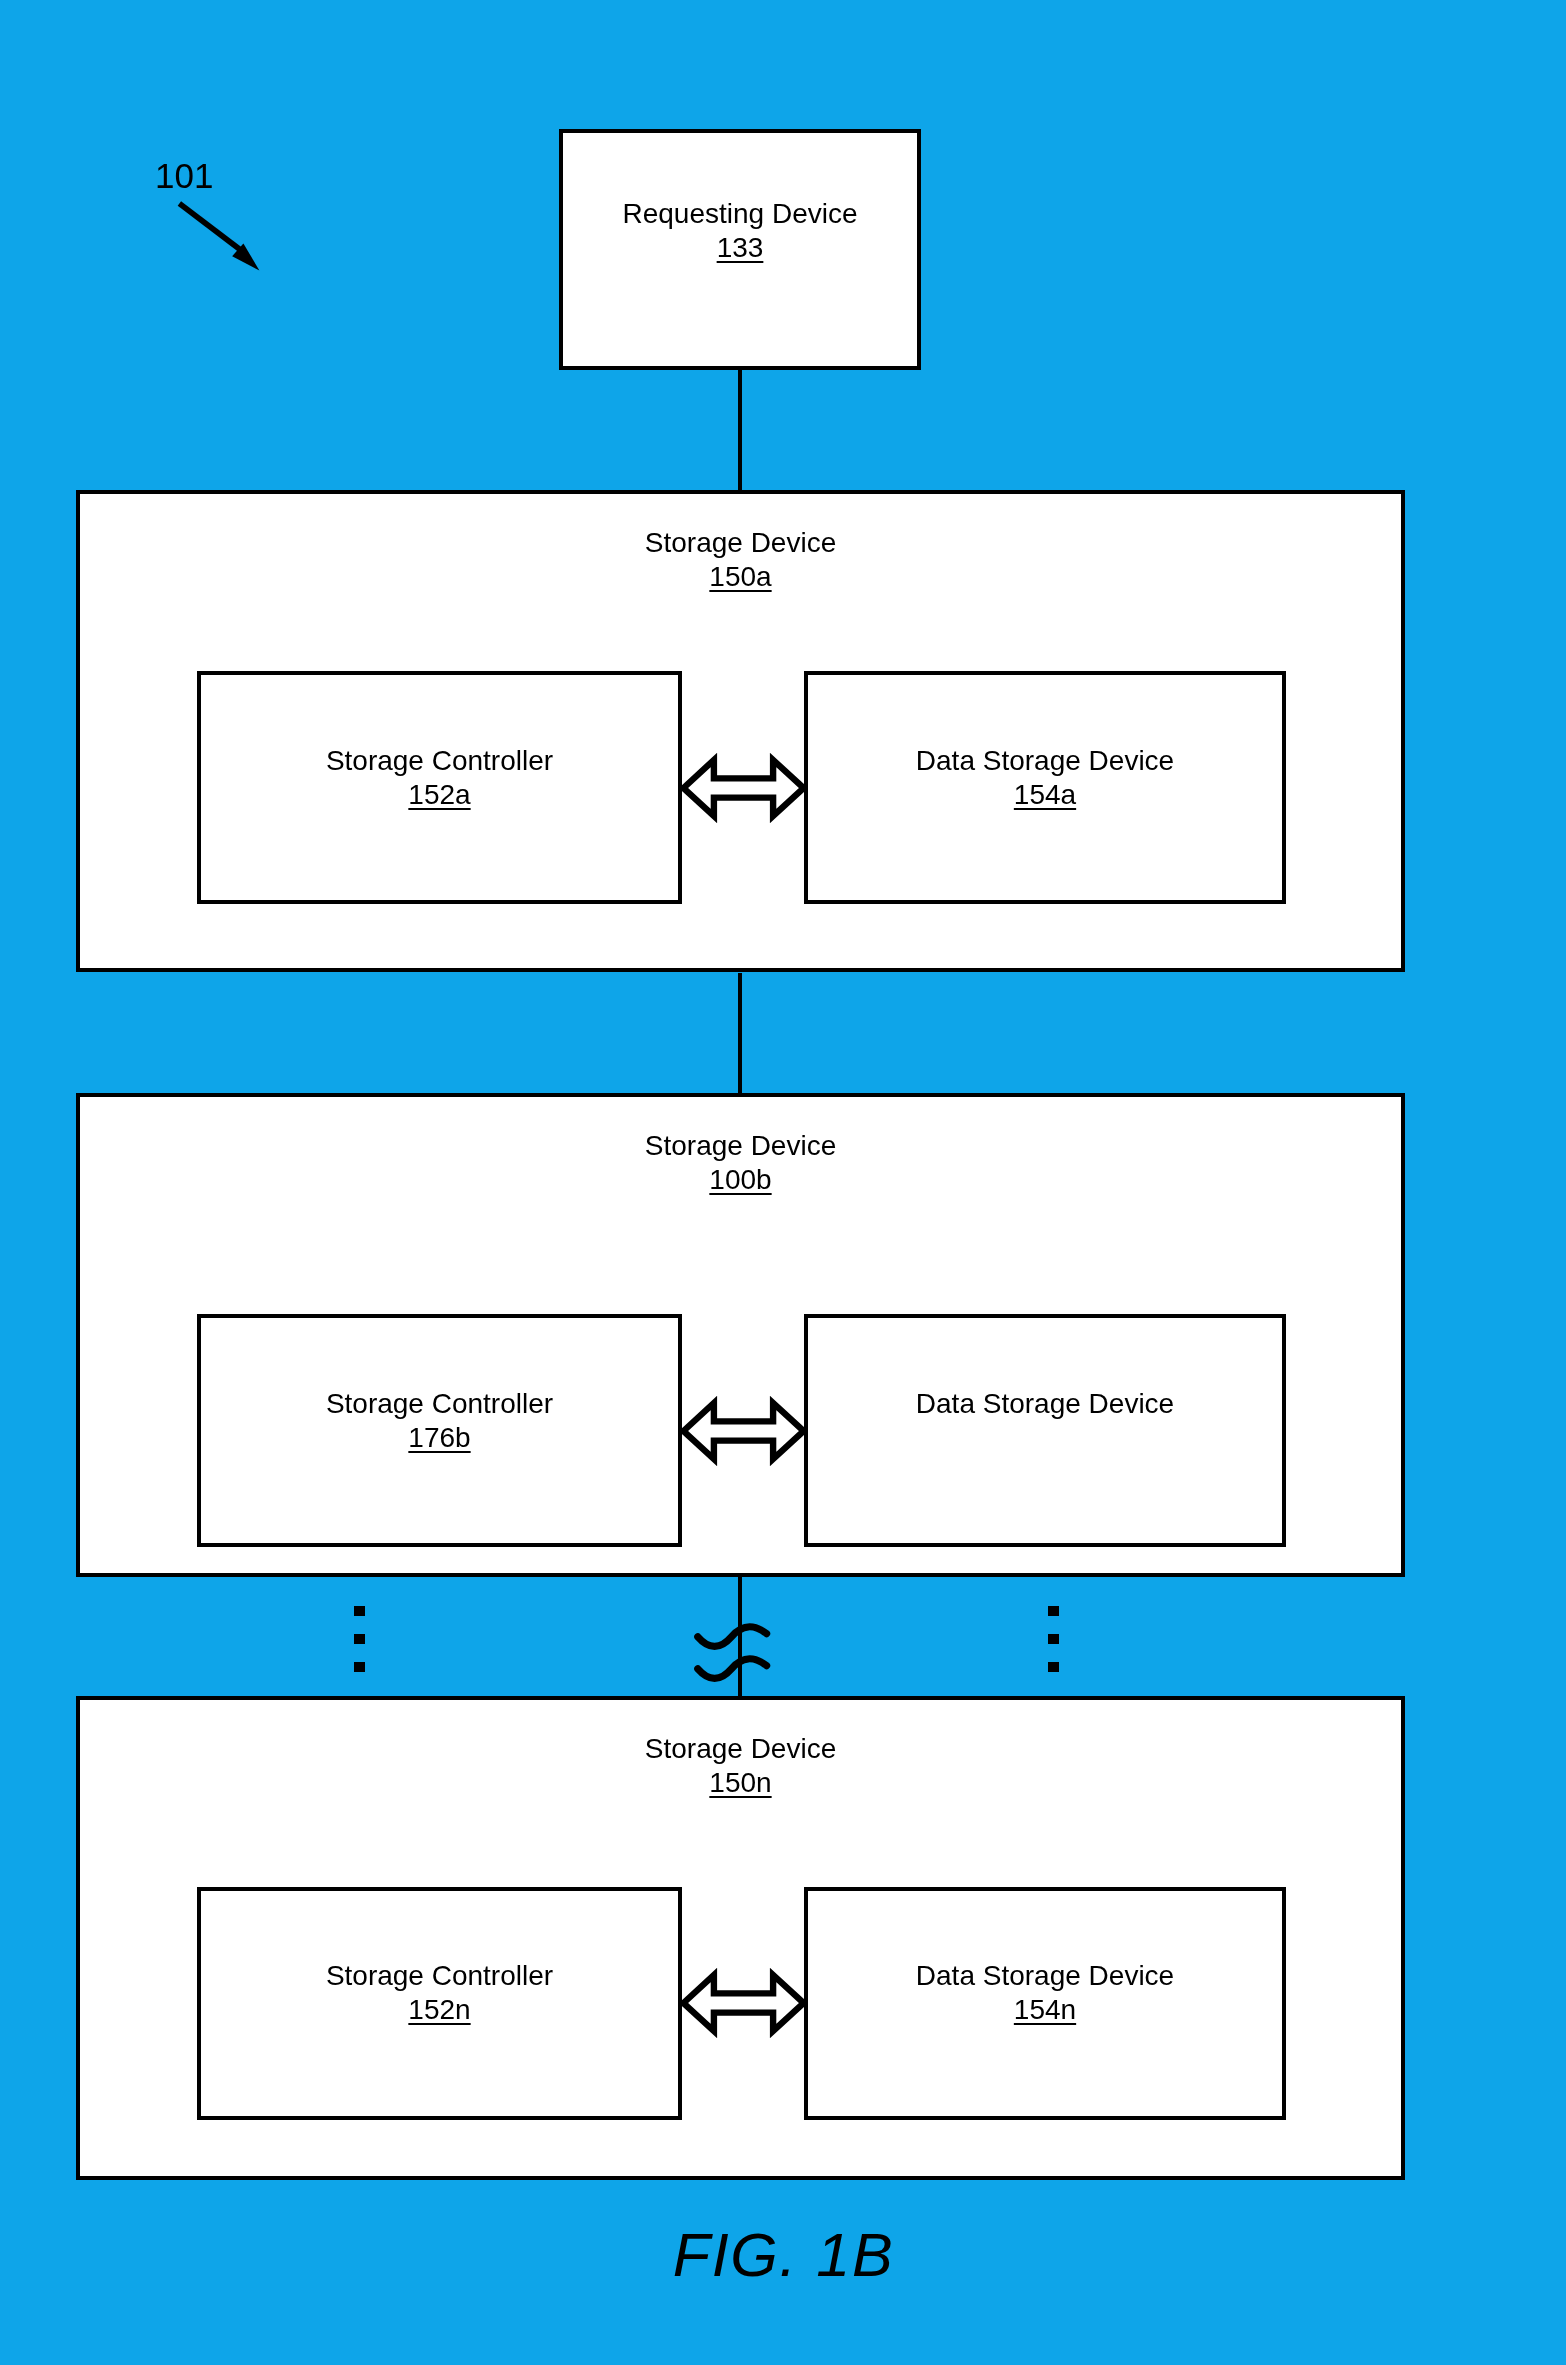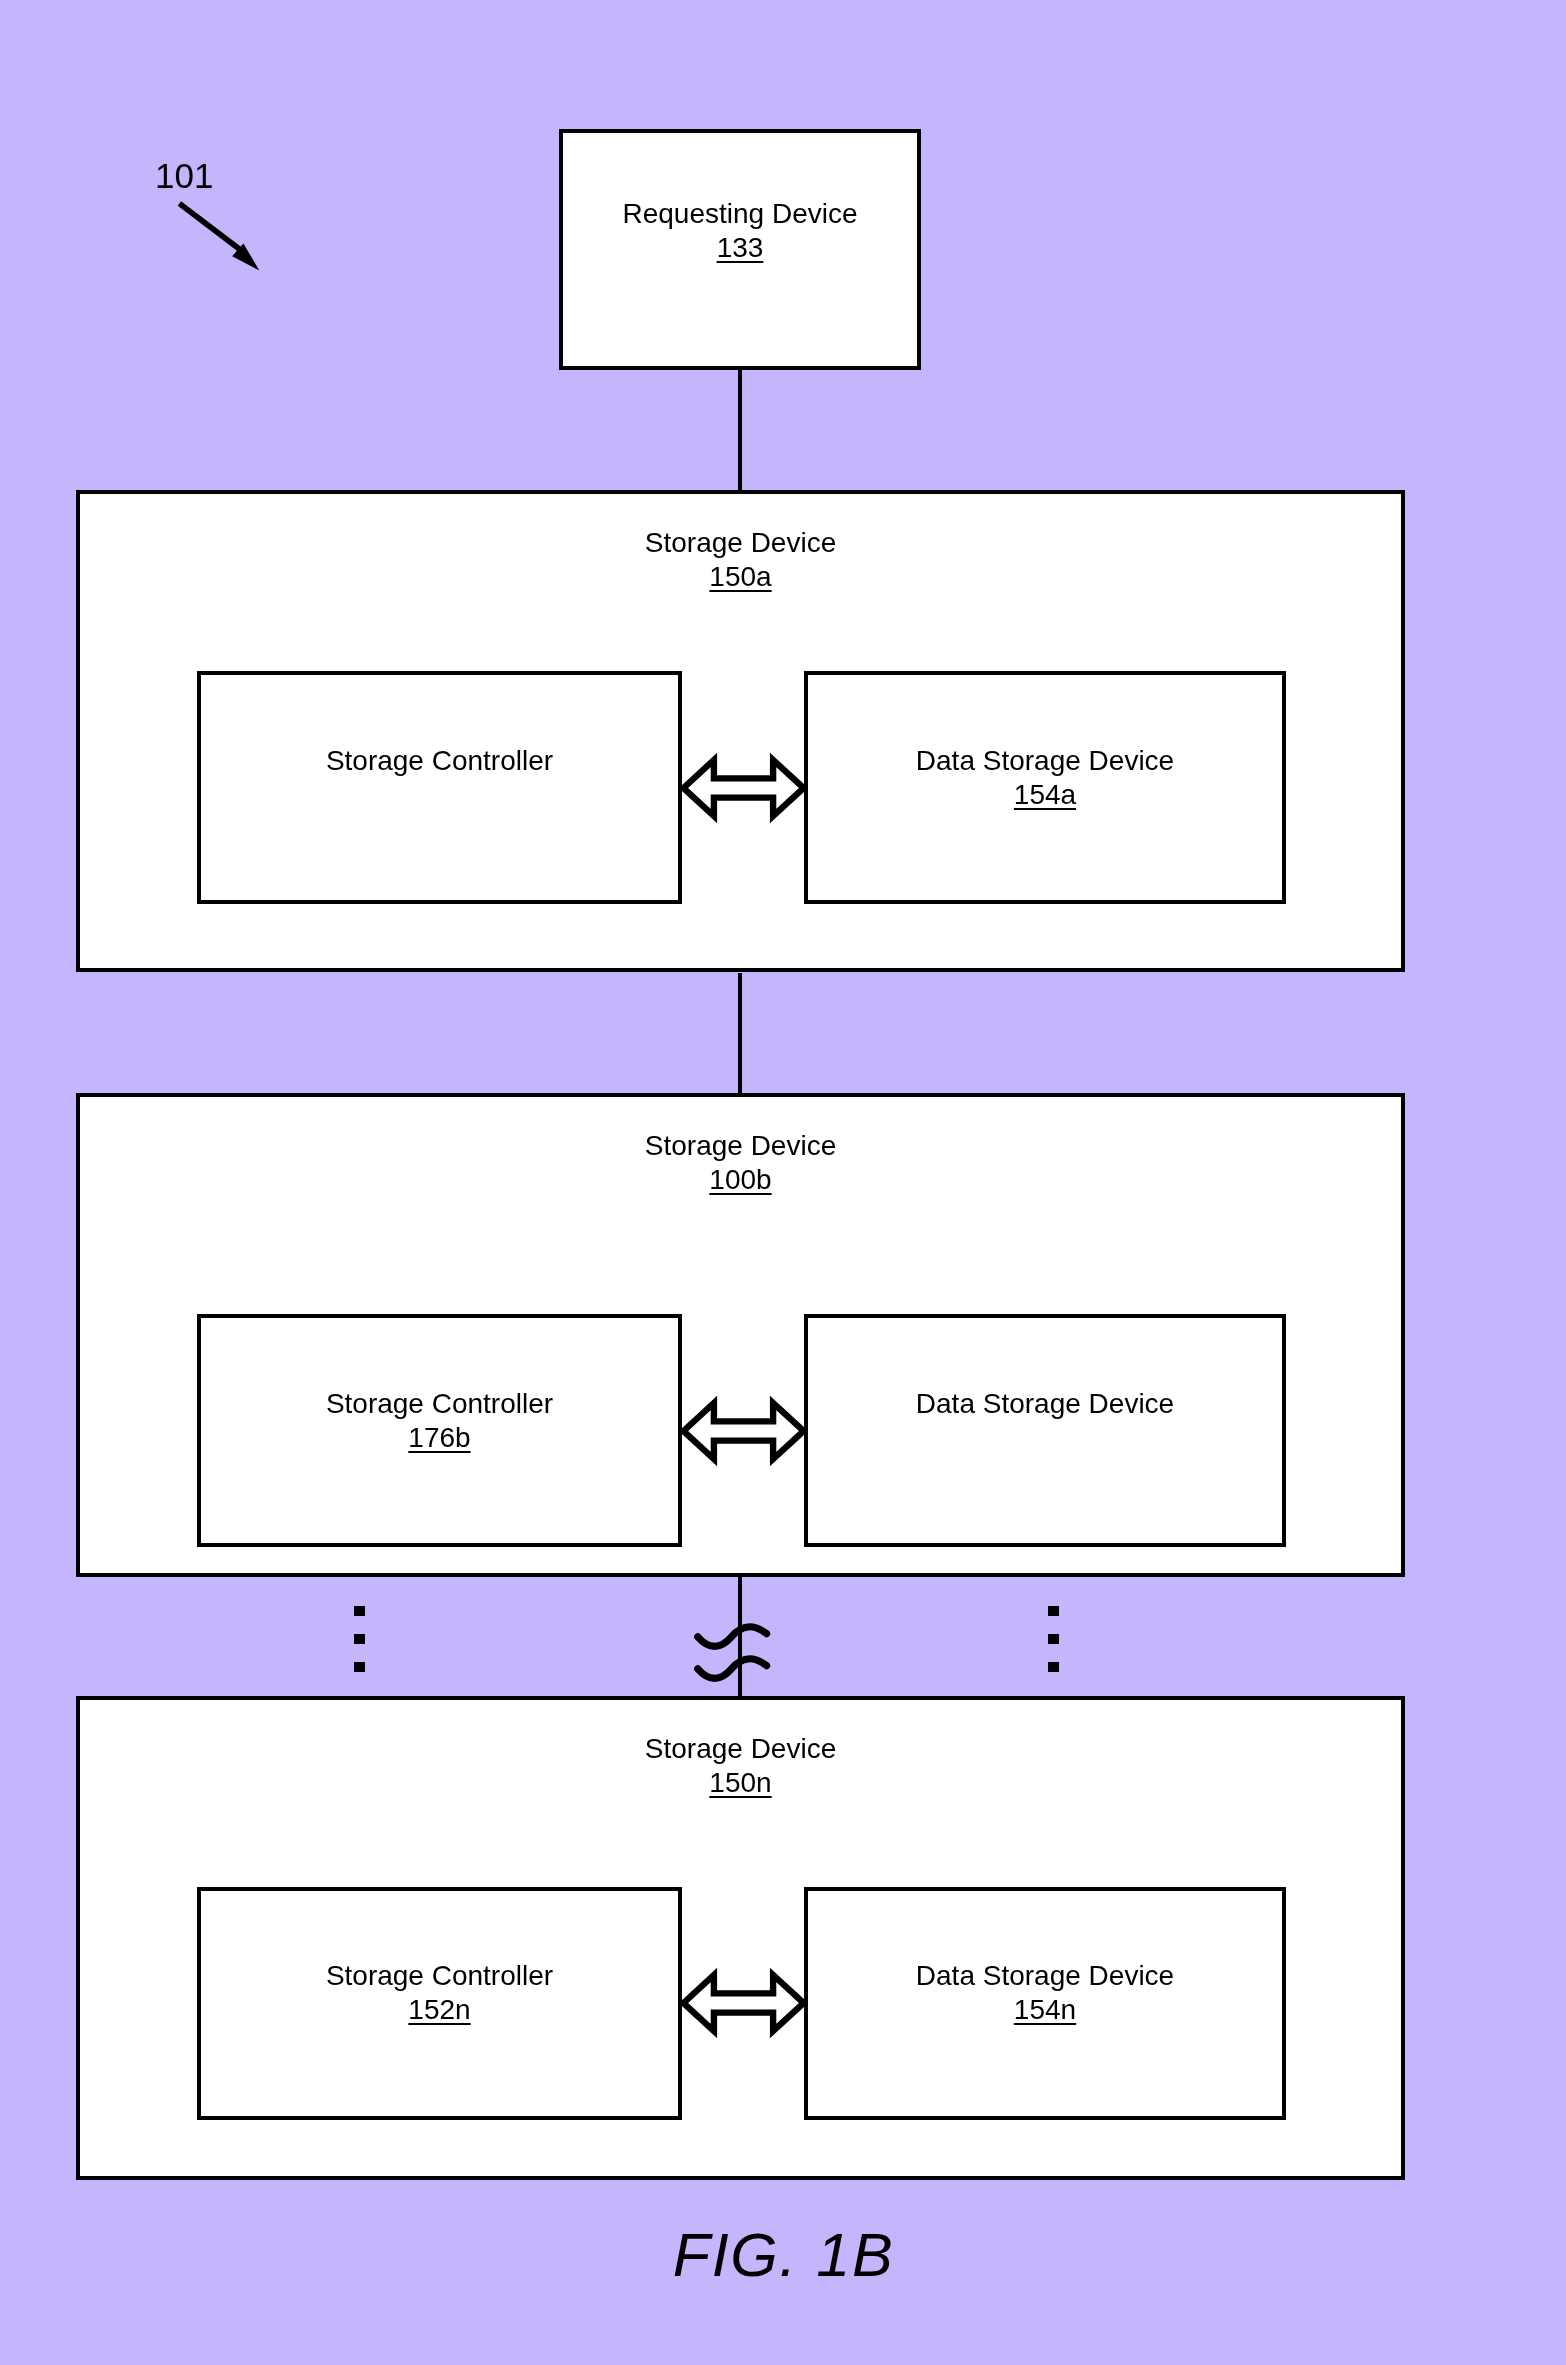--- a/index.html
+++ b/index.html
@@ -5,21 +5,21 @@
 <style>
   html, body {
     margin: 0;
     padding: 0;
     background: #ffffff;
   }
   #page {
     position: relative;
     width: 1567px;
     height: 2366px;
-    background: #c4b5fd;
+    background: #0ea5e9;
     overflow: hidden;
     font-family: "Liberation Sans", sans-serif;
     color: #000000;
   }
 
   
   .box {
     position: absolute;
     box-sizing: border-box;
     border: 4px solid #000000;
@@ -121,20 +121,21 @@
   </div>
   <div class="label" style="left:76px; top:526px; width:1329px;">
     <span class="ln">Storage Device</span>
     <span class="ln ref">150a</span>
   </div>
 
   <div class="inner-box" style="left:197px; top:671px; width:485px; height:233px;">
   </div>
   <div class="label" style="left:197px; top:744px; width:485px;">
     <span class="ln">Storage Controller</span>
+    <span class="ln ref">152a</span>
   </div>
 
   <div class="inner-box" style="left:804px; top:671px; width:482px; height:233px;">
   </div>
   <div class="label" style="left:804px; top:744px; width:482px;">
     <span class="ln">Data Storage Device</span>
     <span class="ln ref">154a</span>
   </div>
 
   <svg class="dblarrow" style="left:680px; top:752px;" width="127" height="72" viewBox="0 0 158 90">

